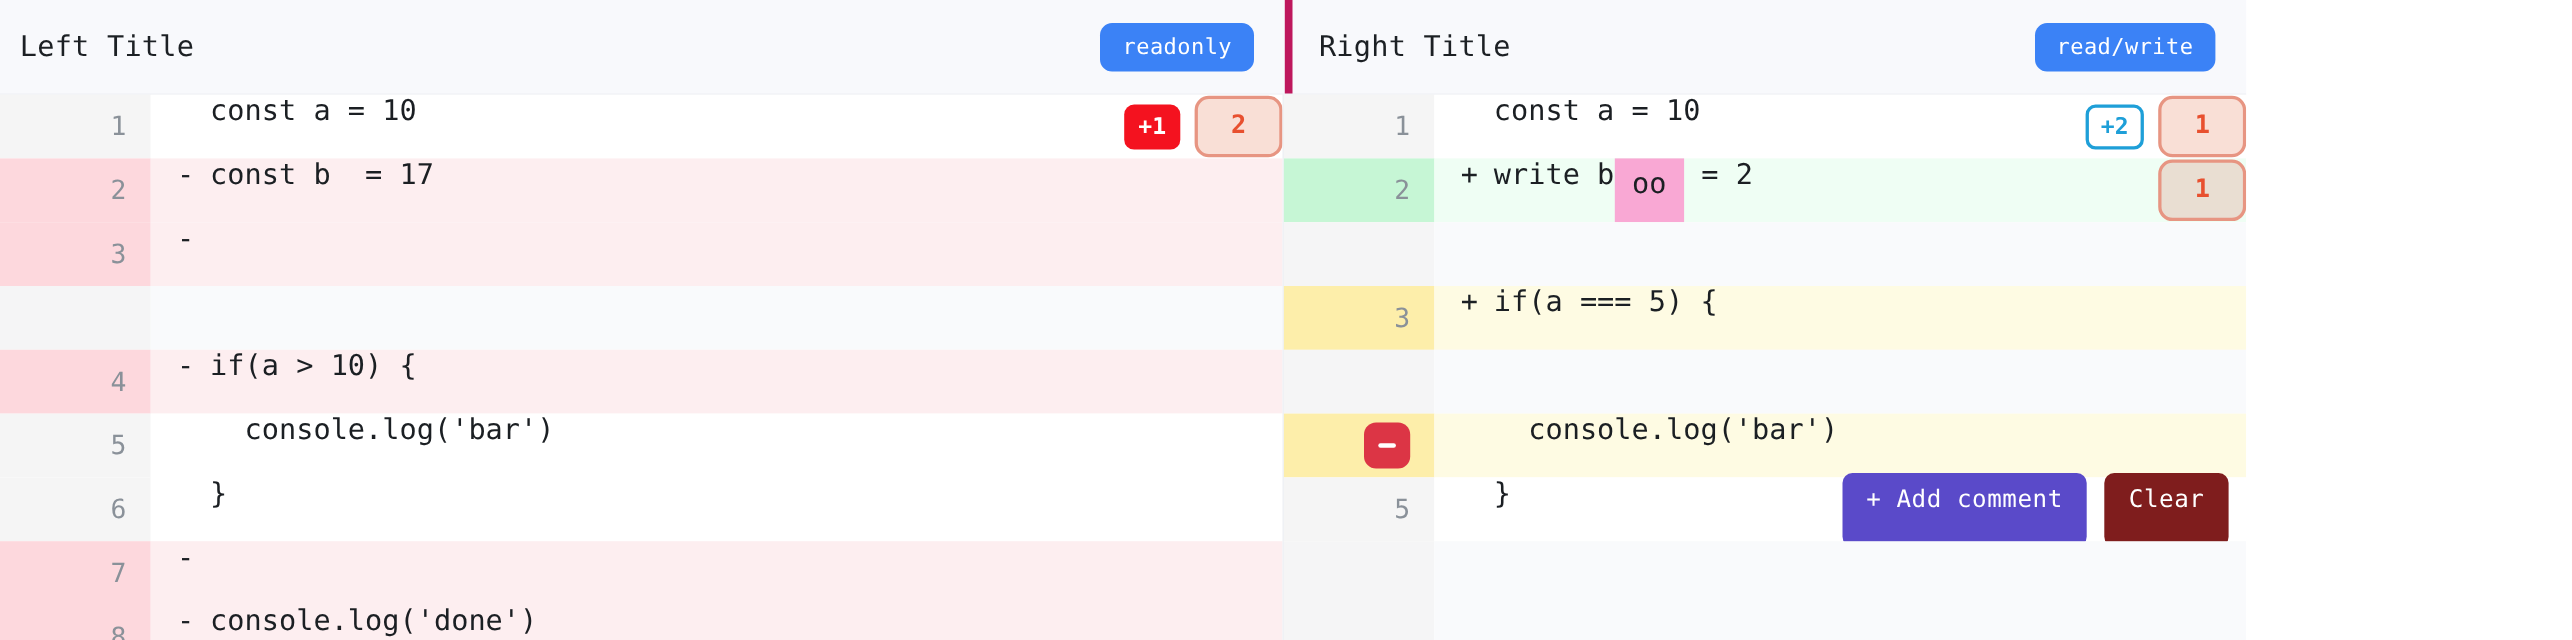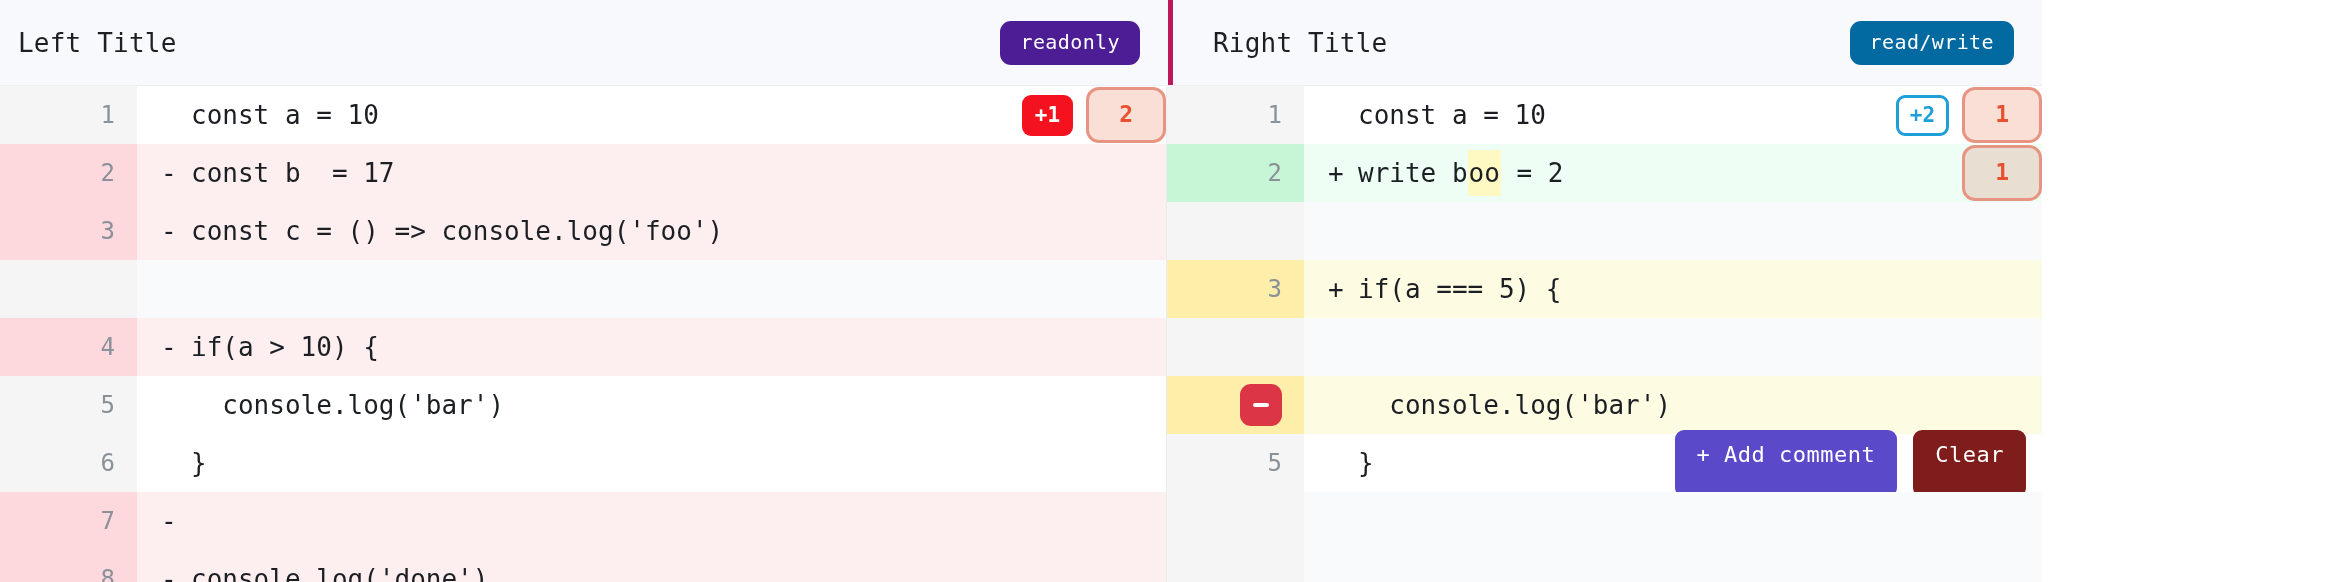--- a/index.html
+++ b/index.html
@@ -18,33 +18,33 @@
     display: flex;
     background: #f8f9fc;
     border-bottom: 1px solid #edeff3;
   }
   .header-pane {
     flex: 0 0 1168px;
     display: flex; align-items: center;
     padding: 0 28px 0 18px;
     position: relative;
   }
-  .header-pane.right { flex: 1 1 auto; border-left: 5px solid #be185d; padding-left: 40px; }
+  .header-pane.right { flex: 1 1 auto; border-left: 7px solid #be185d; padding-left: 24px; }
   .pane-title {
     font-size: 26px; font-weight: 400; color: #1c2024;
     letter-spacing: 0.2px; white-space: nowrap;
   }
   .pane-badge {
     margin-left: auto;
     font-size: 20px; color: #ffffff;
     padding: 9px 20px 11px; border-radius: 11px;
     white-space: nowrap; letter-spacing: 0.4px;
   }
-  .pane-badge.readonly  { background: #4c1d95; }
-  .pane-badge.readwrite { background: #0369a1; }
+  .pane-badge.readonly  { background: #3b82f6; }
+  .pane-badge.readwrite { background: #3b82f6; }
 
   
   .body-row { flex: 1 1 auto; display: flex; min-height: 0; position: relative; }
 
   .pane {
     position: relative;
     overflow: hidden;
     display: flex; flex-direction: column;
   }
   .pane.left  { flex: 0 0 1166px; }
@@ -59,21 +59,21 @@
   .gutter {
     flex: 0 0 137px;
     display: flex; align-items: center; justify-content: flex-end;
     padding-right: 22px;
     font-size: 24px; color: #8a9199;
     user-select: none;
     position: relative;
   }
   .code {
     flex: 1 1 auto;
-    display: flex; align-items: center;
+    display: flex; 
     padding-left: 24px;
     font-size: 26px; color: #1b1f23;
     white-space: pre;
     position: relative;
     overflow: visible;
   }
   .sign { display: inline-block; width: 30px; }
 
   
   .line.ctx   .gutter { background: #f5f5f5; }
@@ -88,21 +88,21 @@
   .line.hl    .gutter { background: #fdeeaa; }
   .line.hl    .code   { background: #fefbe3; }
 
   .line.empty .gutter { background: #f5f5f6; }
   .line.empty .code   { background: #f9fafc; }
 
   .line.blank .gutter { background: #f5f5f6; }
   .line.blank .code   { background: #f9fafc; }
 
   
-  .word-ins { background: #fef9c3; padding: 8px 1px; }
+  .word-ins { background: #f9a8d4; padding: 8px 16px; }
 
   
   .minus-btn {
     width: 42px; height: 42px;
     background: #dc3545; border-radius: 11px;
     display: flex; align-items: center; justify-content: center;
     color: #fff; font-size: 22px; line-height: 1;
     cursor: pointer;
   }
   .minus-btn .bar { display: block; width: 16px; height: 4px; background: #fff; border-radius: 2px; }
@@ -184,21 +184,21 @@
         </div>
       </div>
 
       <div class="line del">
         <div class="gutter">2</div>
         <div class="code"><span class="sign">-</span><span>const b  = 17</span></div>
       </div>
 
       <div class="line del">
         <div class="gutter">3</div>
-        <div class="code"><span class="sign">-</span><span>const c = () =&gt; console.log('foo')</span></div>
+        <div class="code"><span class="sign">-</span></div>
       </div>
 
       <div class="line empty">
         <div class="gutter"></div>
         <div class="code"></div>
       </div>
 
       <div class="line del">
         <div class="gutter">4</div>
         <div class="code"><span class="sign">-</span><span>if(a &gt; 10) {</span></div>

